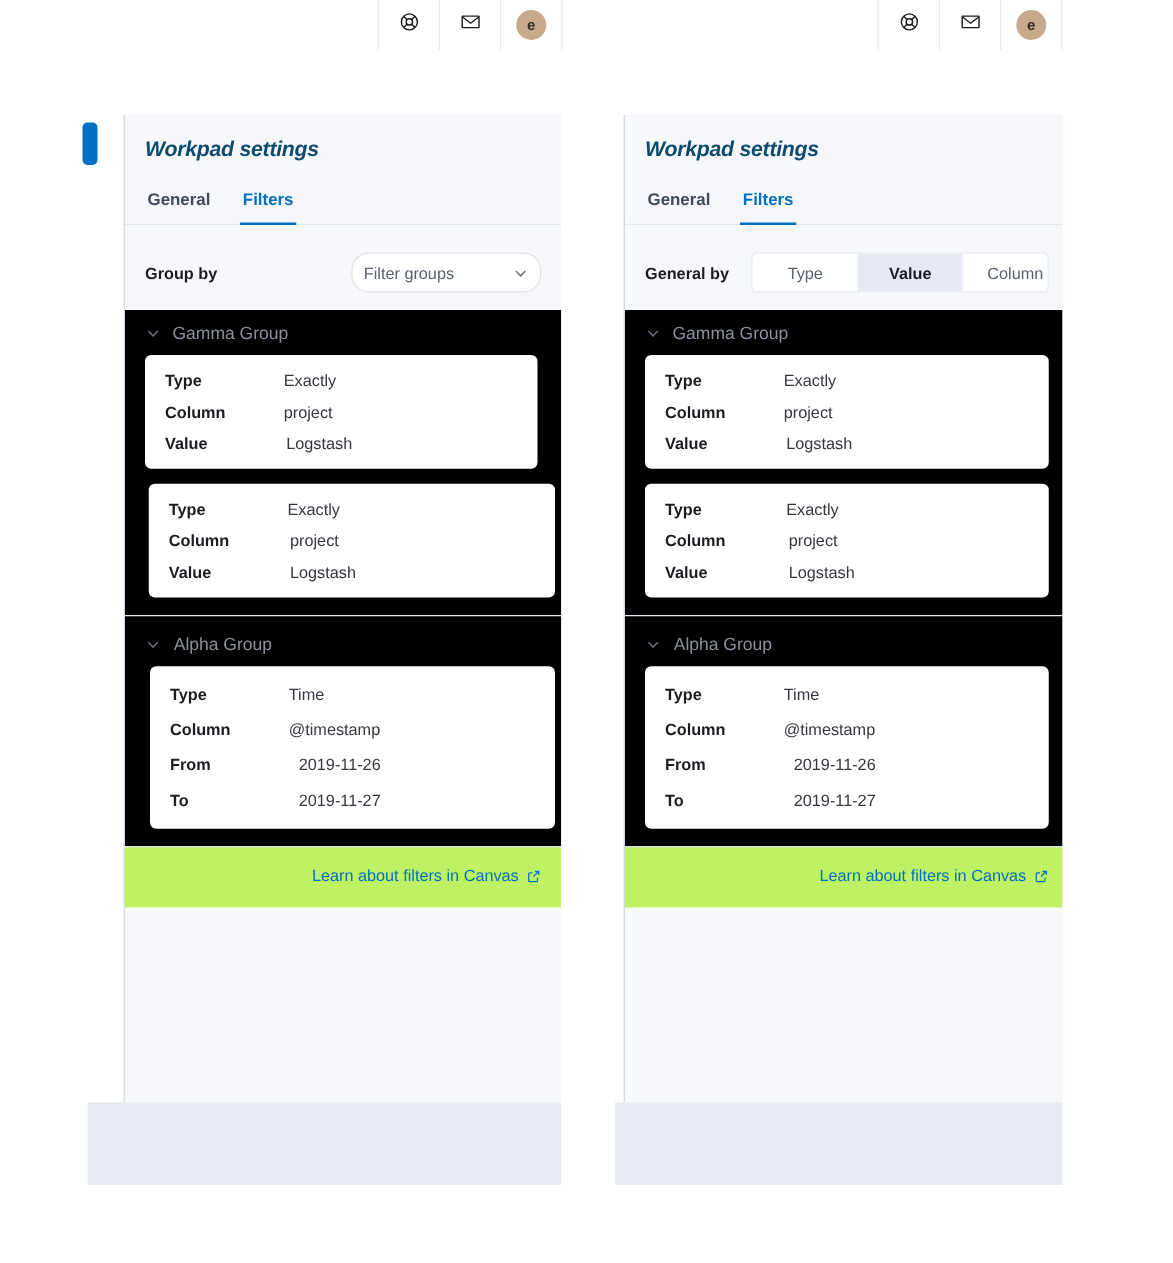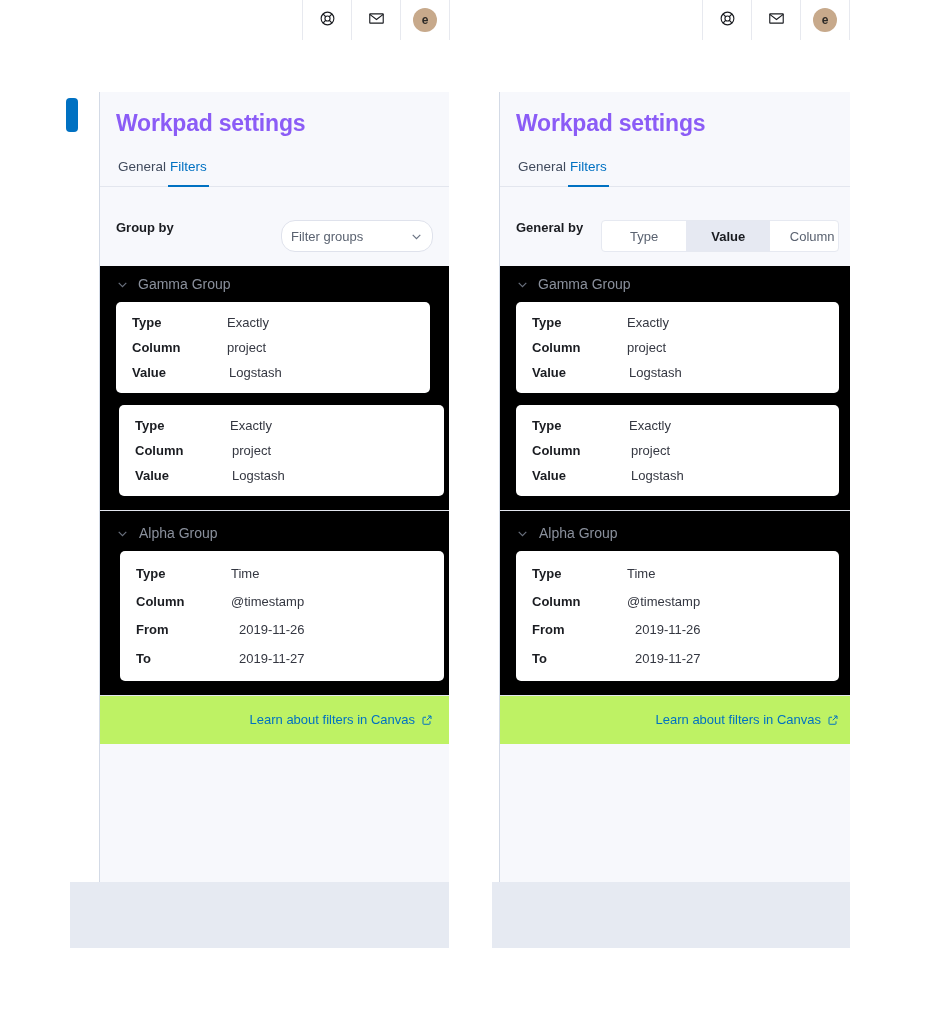--- a/index.html
+++ b/index.html
@@ -56,31 +56,34 @@
     background: #f7f8fc;
     border-left: 1px solid #d3dae6;
     box-sizing: border-box;
     overflow: hidden;
   }
   .flyout-head {
     padding: 18px 16px 0 16px;
     background: #f7f8fc;
   }
   .flyout-title {
-    font-size: 23px;
+    font-size: 17px;
     font-weight: 700;
-    color: #8b5cf6;
+    color: #0c4a6e;
     letter-spacing: -0.2px;
     margin: 0 0 22px 0;
+    font-style: italic;
   }
   .tabs {
     display: flex;
+    gap: 22px;
     border-bottom: 1px solid #e3e6ee;
-    margin: 11px -16px;
+    margin: 0 -16px;
     padding: 0 16px;
+    font-weight: bold;
   }
   .tab {
     font-size: 13.5px;
     color: #404a5c;
     padding: 0 2px 11px 2px;
     cursor: pointer;
     border-bottom: 2px solid transparent;
     margin-bottom: -1px;
   }
   .tab.active {
@@ -89,20 +92,21 @@
     text-align: right;
   }
 
   .flyout-body {
     background: #f7f8fc;
   }
 
   
   .control-row {
     display: flex;
+    align-items: center;
     padding: 22px 16px 14px 16px;
   }
   .control-label {
     font-size: 13px;
     font-weight: 700;
     color: #1a1c21;
     flex: 0 0 auto;
   }
   .select-box {
     margin-left: auto;

